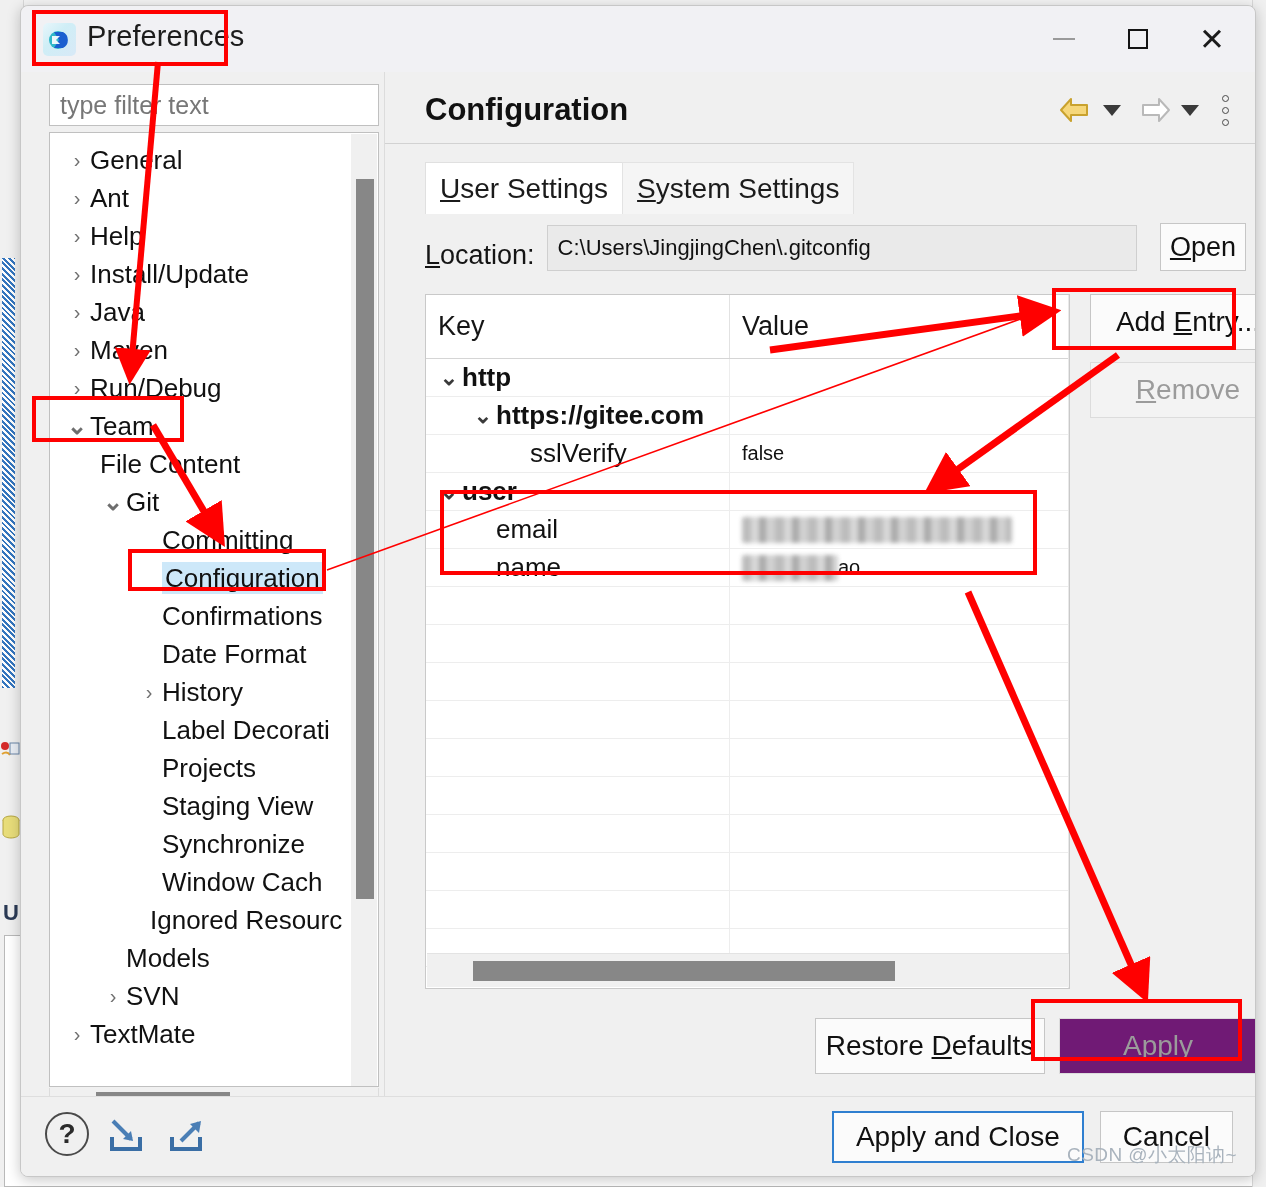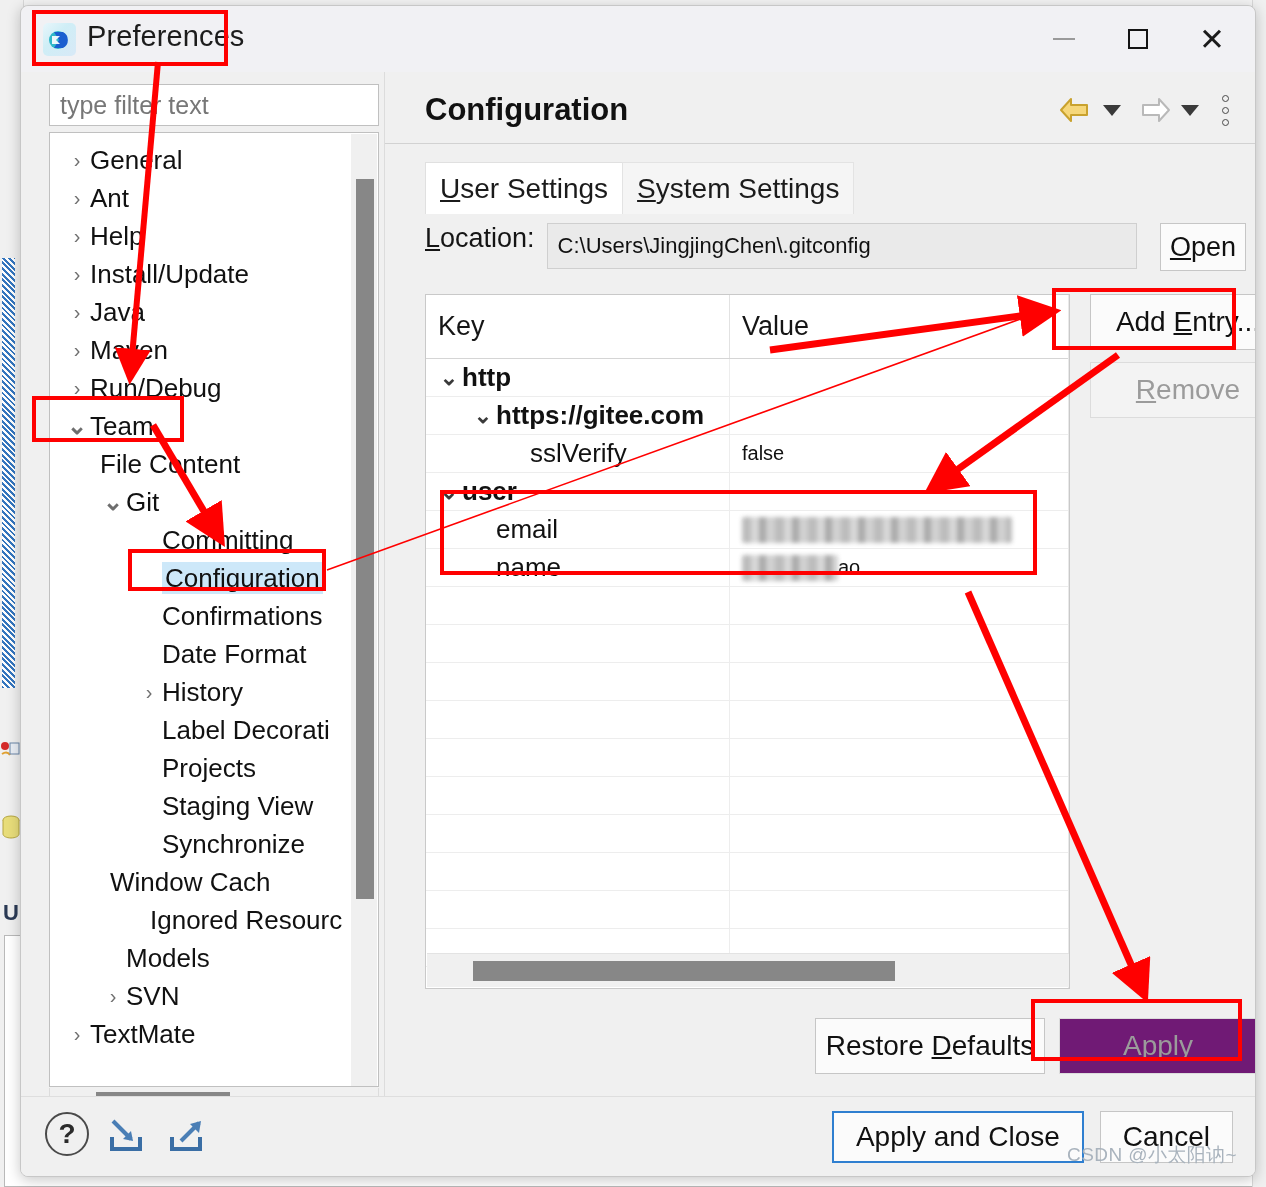--- a/index.html
+++ b/index.html
@@ -201,21 +201,21 @@
   .tab .mnem { text-decoration: underline; }
 
   
   .content-panel {
     position: absolute; left: 40px; top: 141px;
     width: 810px; height: 140px;
   }
   .loc-row {
     position: absolute; left: 40px; top: 151px;
     width: 800px; height: 48px;
-    display: flex; align-items: flex-start;
+    display: flex; align-items: flex-end;
   }
   .loc-label { font-size: 27px; color: #151515; margin-right: 12px; white-space: nowrap; }
   .loc-input {
     width: 590px; height: 46px;
     background: #eaeaea; border: 1px solid #cfcfcf;
     display: flex; align-items: center; padding-left: 10px;
     font-size: 22px; color: #111;
   }
   .open-btn {
     position: absolute; left: 775px; top: 151px;
@@ -466,21 +466,21 @@
                 <span class="tree-label">Projects</span>
               </div>
               <div class="tree-row" style="padding-left: 86px;">
                 <span class="twisty"></span>
                 <span class="tree-label">Staging View</span>
               </div>
               <div class="tree-row" style="padding-left: 86px;">
                 <span class="twisty"></span>
                 <span class="tree-label">Synchronize</span>
               </div>
-              <div class="tree-row" style="padding-left: 34px;">
+              <div class="tree-row" style="padding-left: 86px;">
                 <span class="twisty"></span>
                 <span class="tree-label">Window Cach</span>
               </div>
               <div class="tree-row" style="padding-left: 74px;">
                 <span class="twisty"></span>
                 <span class="tree-label">Ignored Resourc</span>
               </div>
               <div class="tree-row" style="padding-left: 50px;">
                 <span class="twisty"></span>
                 <span class="tree-label">Models</span>

